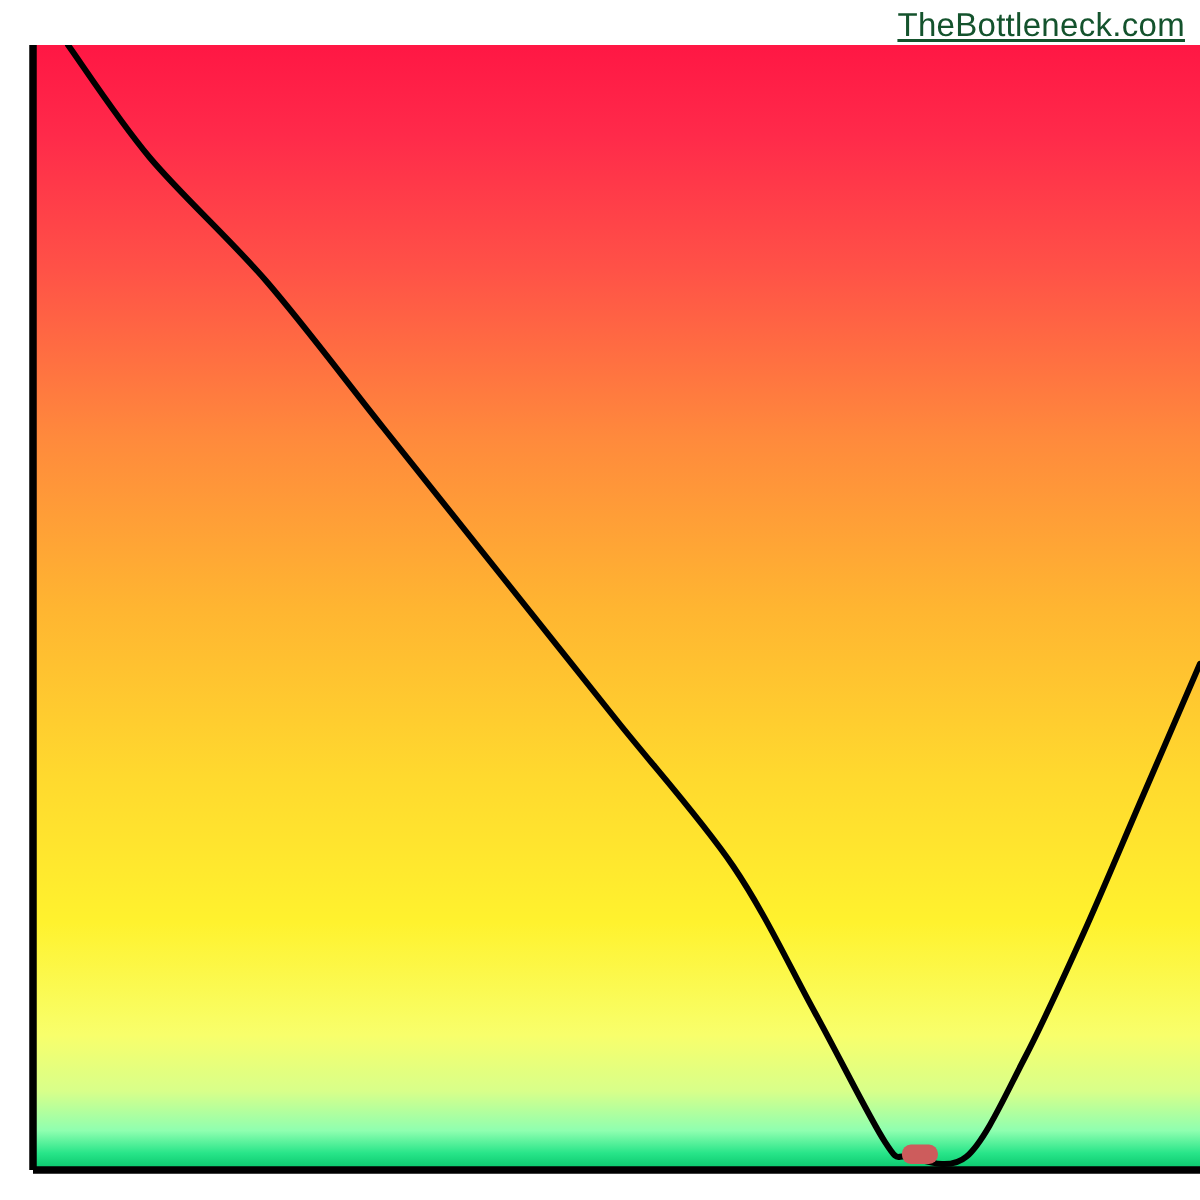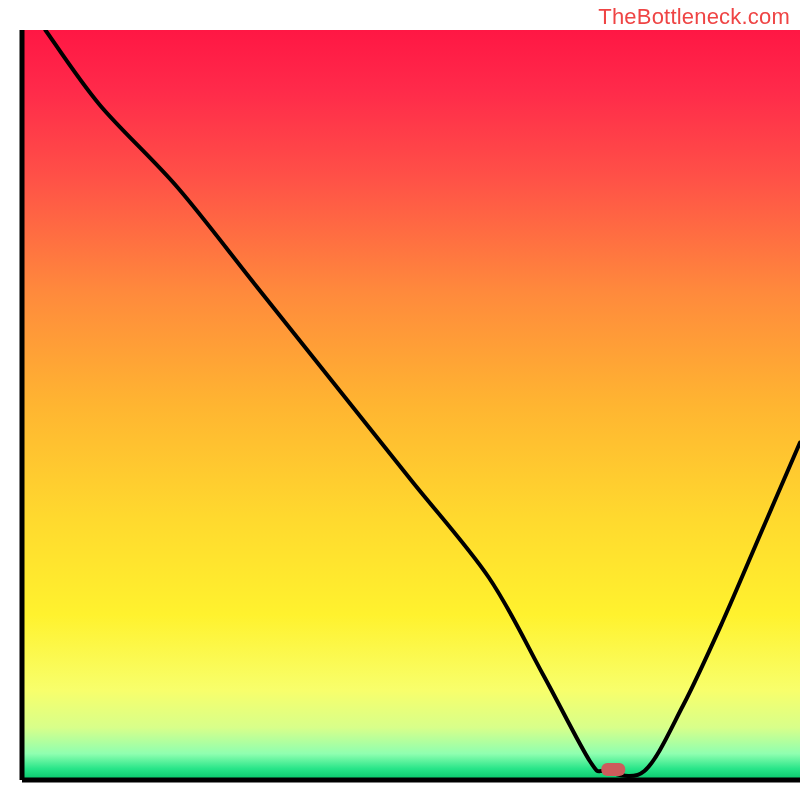--- a/index.html
+++ b/index.html
@@ -13,23 +13,24 @@
   .wrap {
     position: relative;
     width: 800px;
     height: 800px;
   }
   .attribution {
     position: absolute;
     top: 4px;
     right: 10px;
     font-size: 22px;
-    color: #ef4444;
+    color: #14532d;
     font-weight: 400;
     letter-spacing: 0.2px;
+    text-decoration: underline;
   }
   svg.chart {
     position: absolute;
     left: 0;
     top: 0;
     width: 800px;
     height: 800px;
   }
 </style>
 </head>

